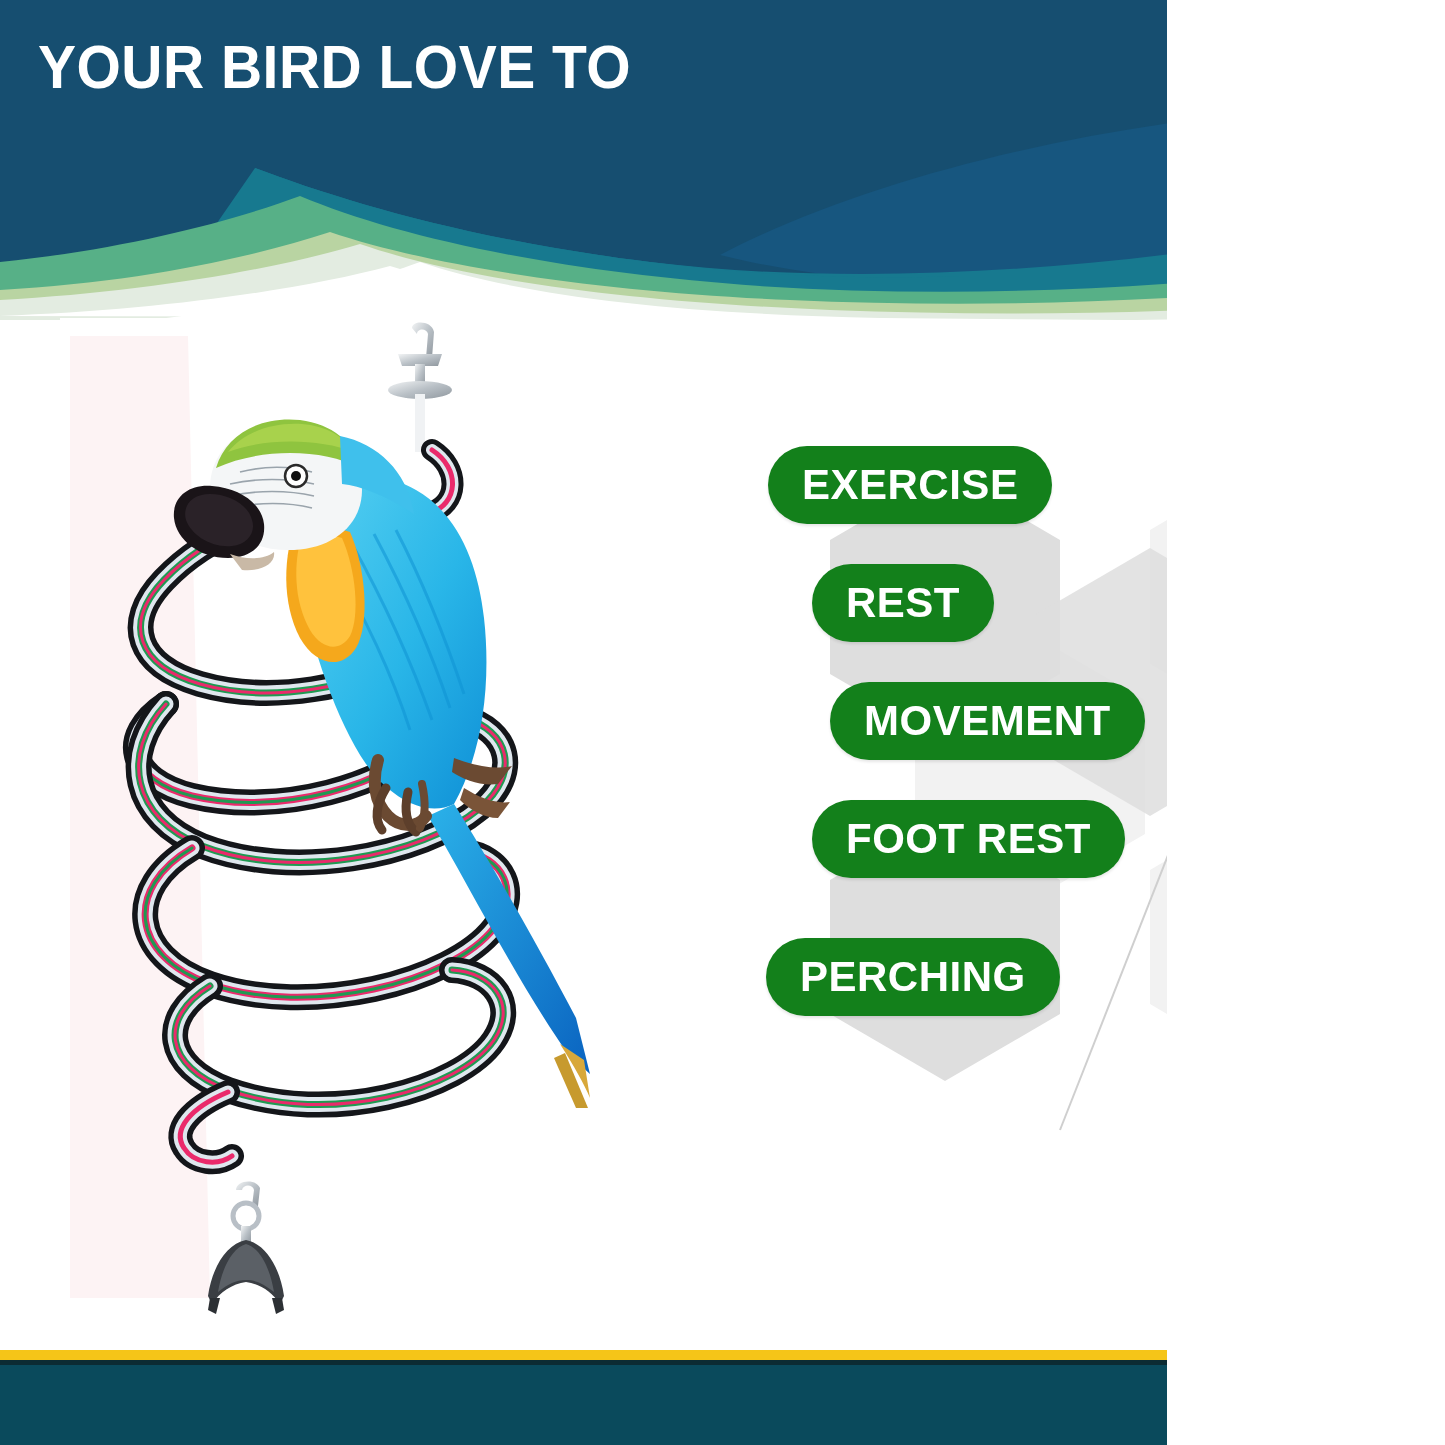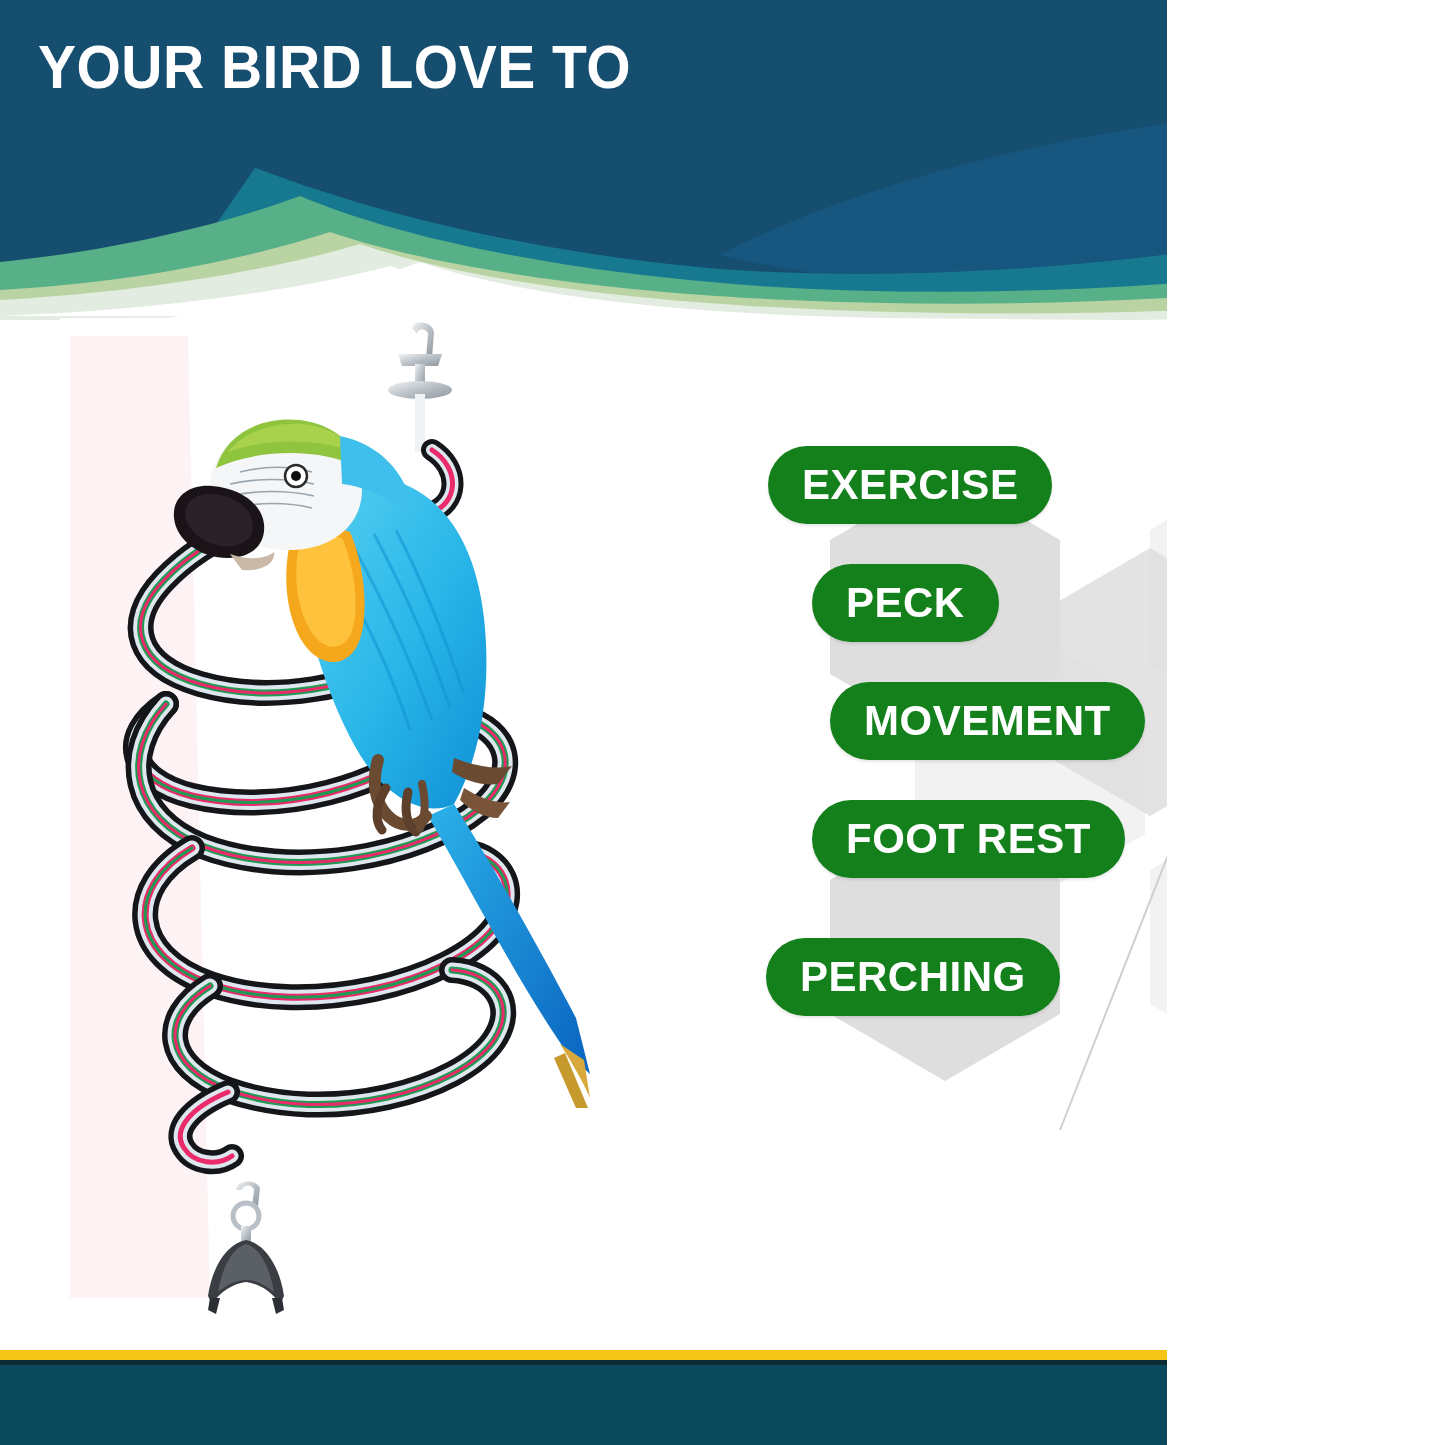--- a/index.html
+++ b/index.html
@@ -338,21 +338,21 @@
         <path d="M 212 980 L 222 980 L 224 992 L 216 996 Z" fill="#2c3034"></path>
       </g>
     </svg>
   </div>
 
   <div id="feature-list">
     <div class="pill pill-exercise">
       <span>EXERCISE</span>
     </div>
     <div class="pill pill-peck">
-      <span>PECK</span>
+      <span>REST</span>
     </div>
     <div class="pill pill-movement">
       <span>MOVEMENT</span>
     </div>
     <div class="pill pill-footrest">
       <span>FOOT REST</span>
     </div>
     <div class="pill pill-perching">
       <span>PERCHING</span>
     </div>

